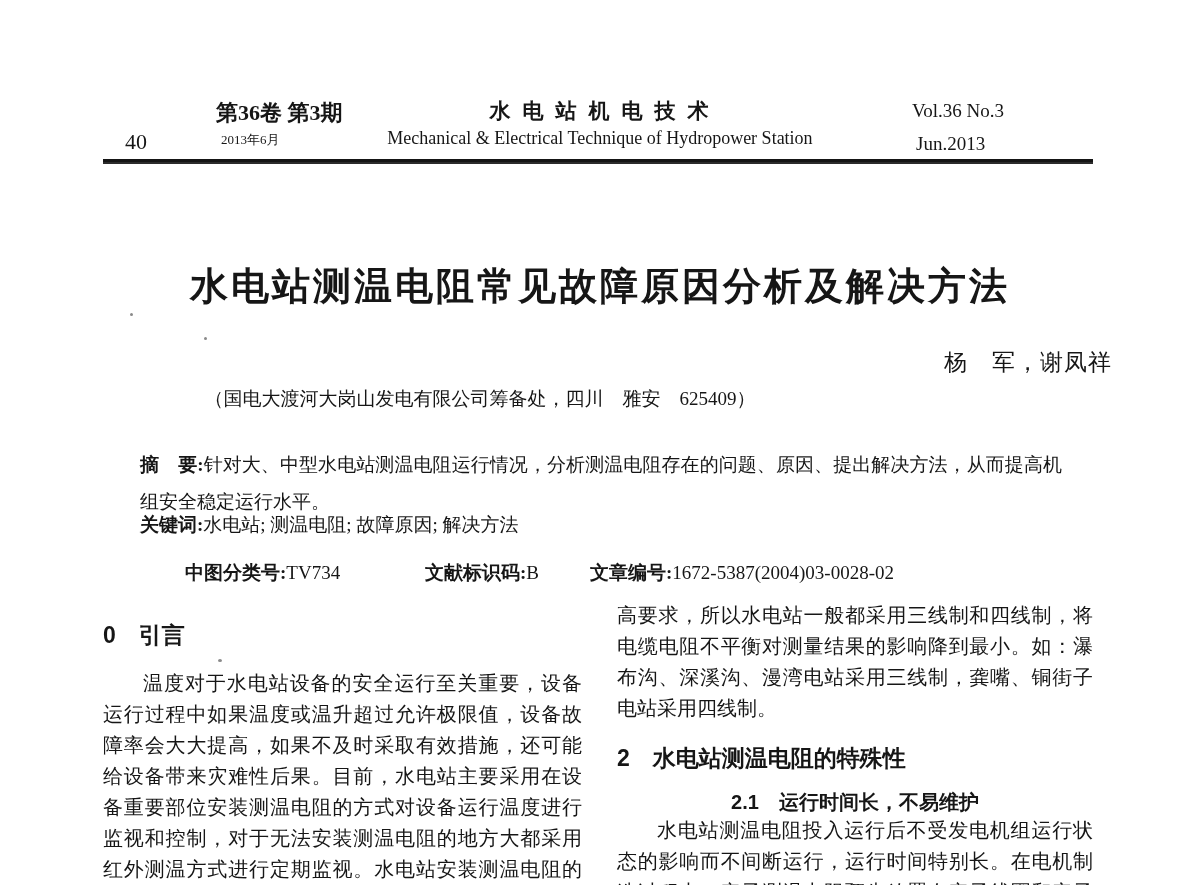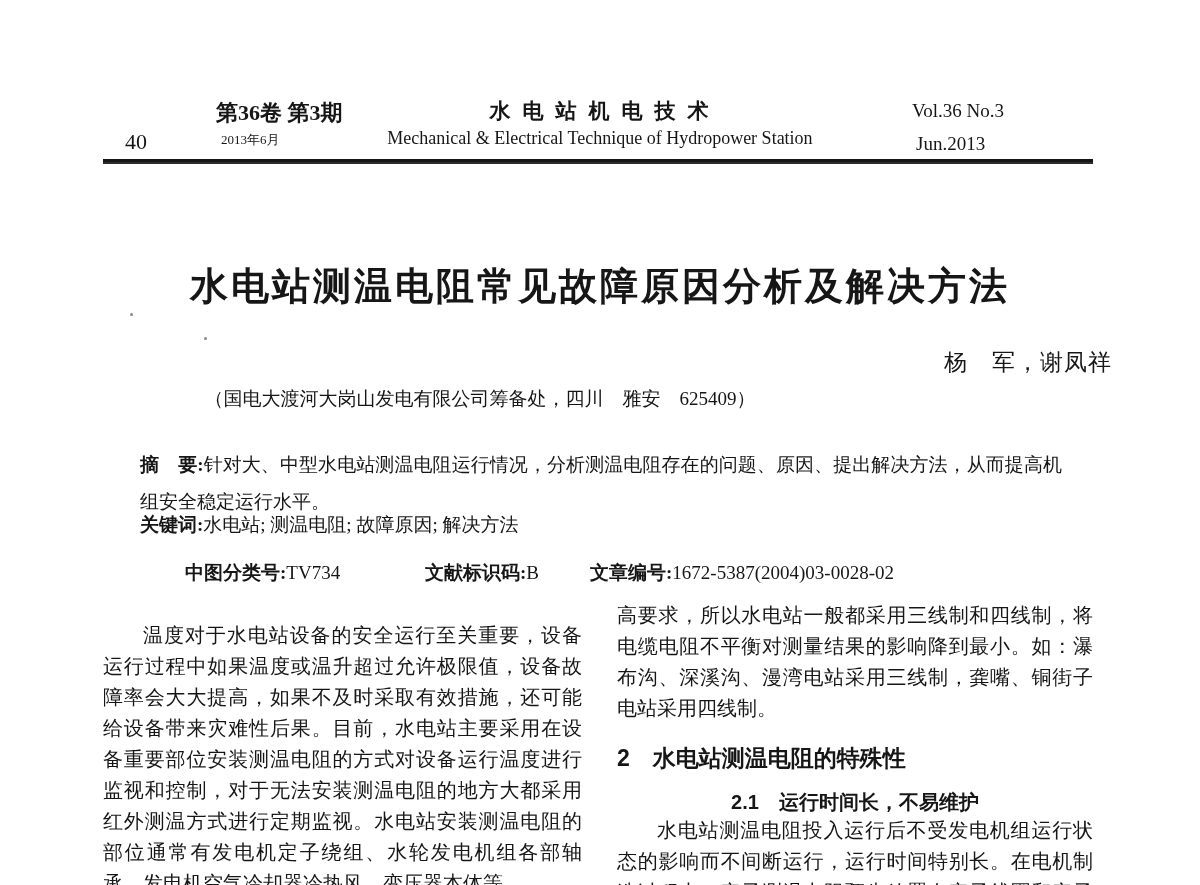--- a/index.html
+++ b/index.html
@@ -87,20 +87,21 @@
 
   <p class="keywords"><b>关键词:</b><span>水电站; 测温电阻; 故障原因; 解决方法</span></p>
 
   <div class="clc-row">
     <span class="item1"><b>中图分类号:</b><span>TV734</span></span>
     <span class="item2"><b>文献标识码:</b><span>B</span></span>
     <span class="item3"><b>文章编号:</b><span>1672-5387(2004)03-0028-02</span></span>
   </div>
 
   <section class="col col-left">
+    <h2>0　引言</h2>
     <p class="indent">温度对于水电站设备的安全运行至关重要，设备运行过程中如果温度或温升超过允许极限值，设备故障率会大大提高，如果不及时采取有效措施，还可能给设备带来灾难性后果。目前，水电站主要采用在设备重要部位安装测温电阻的方式对设备运行温度进行监视和控制，对于无法安装测温电阻的地方大都采用红外测温方式进行定期监视。水电站安装测温电阻的部位通常有发电机定子绕组、水轮发电机组各部轴承，发电机空气冷却器冷热风，变压器本体等</p>
   </section>
 
   <section class="col col-right">
     <p>高要求，所以水电站一般都采用三线制和四线制，将电缆电阻不平衡对测量结果的影响降到最小。如：瀑布沟、深溪沟、漫湾电站采用三线制，龚嘴、铜街子电站采用四线制。</p>
     <h2>2　水电站测温电阻的特殊性</h2>
     <h3>2.1　运行时间长，不易维护</h3>
     <p class="indent">水电站测温电阻投入运行后不受发电机组运行状态的影响而不间断运行，运行时间特别长。在电机制造过程中，定子测温电阻预先放置在定子线圈和定子铁芯之间，用来测量该处的平均温度。定子测温电阻故障后只能等检修时拆除线</p>
   </section>
 

